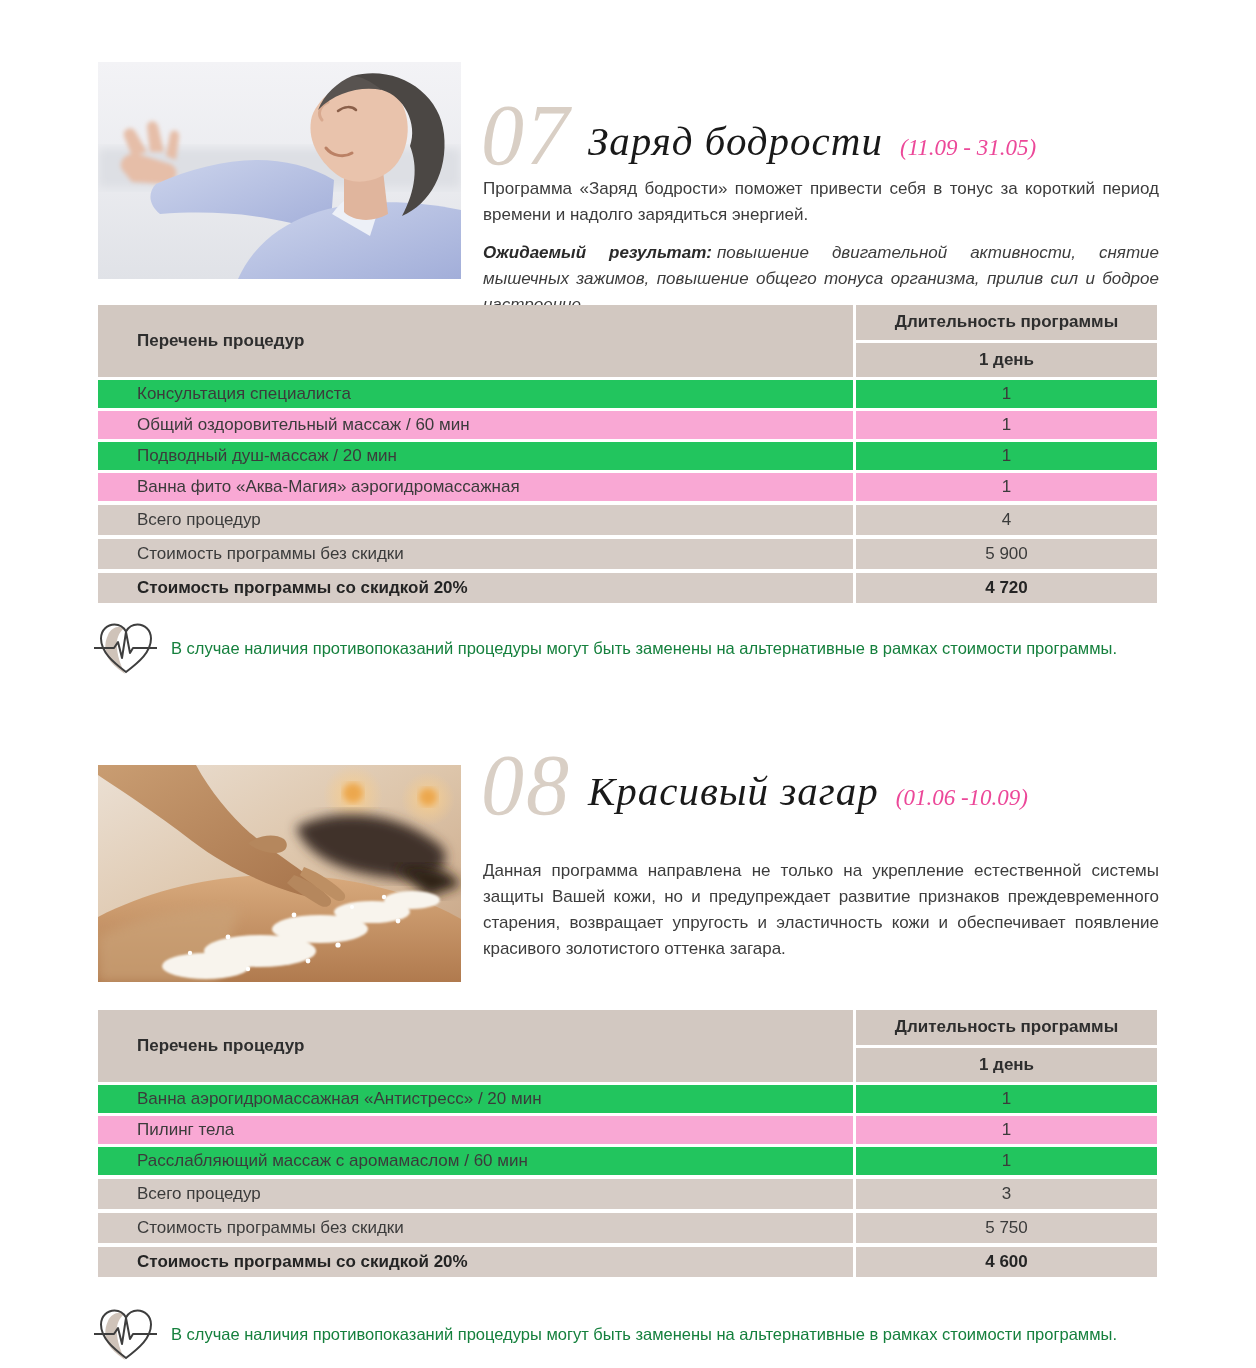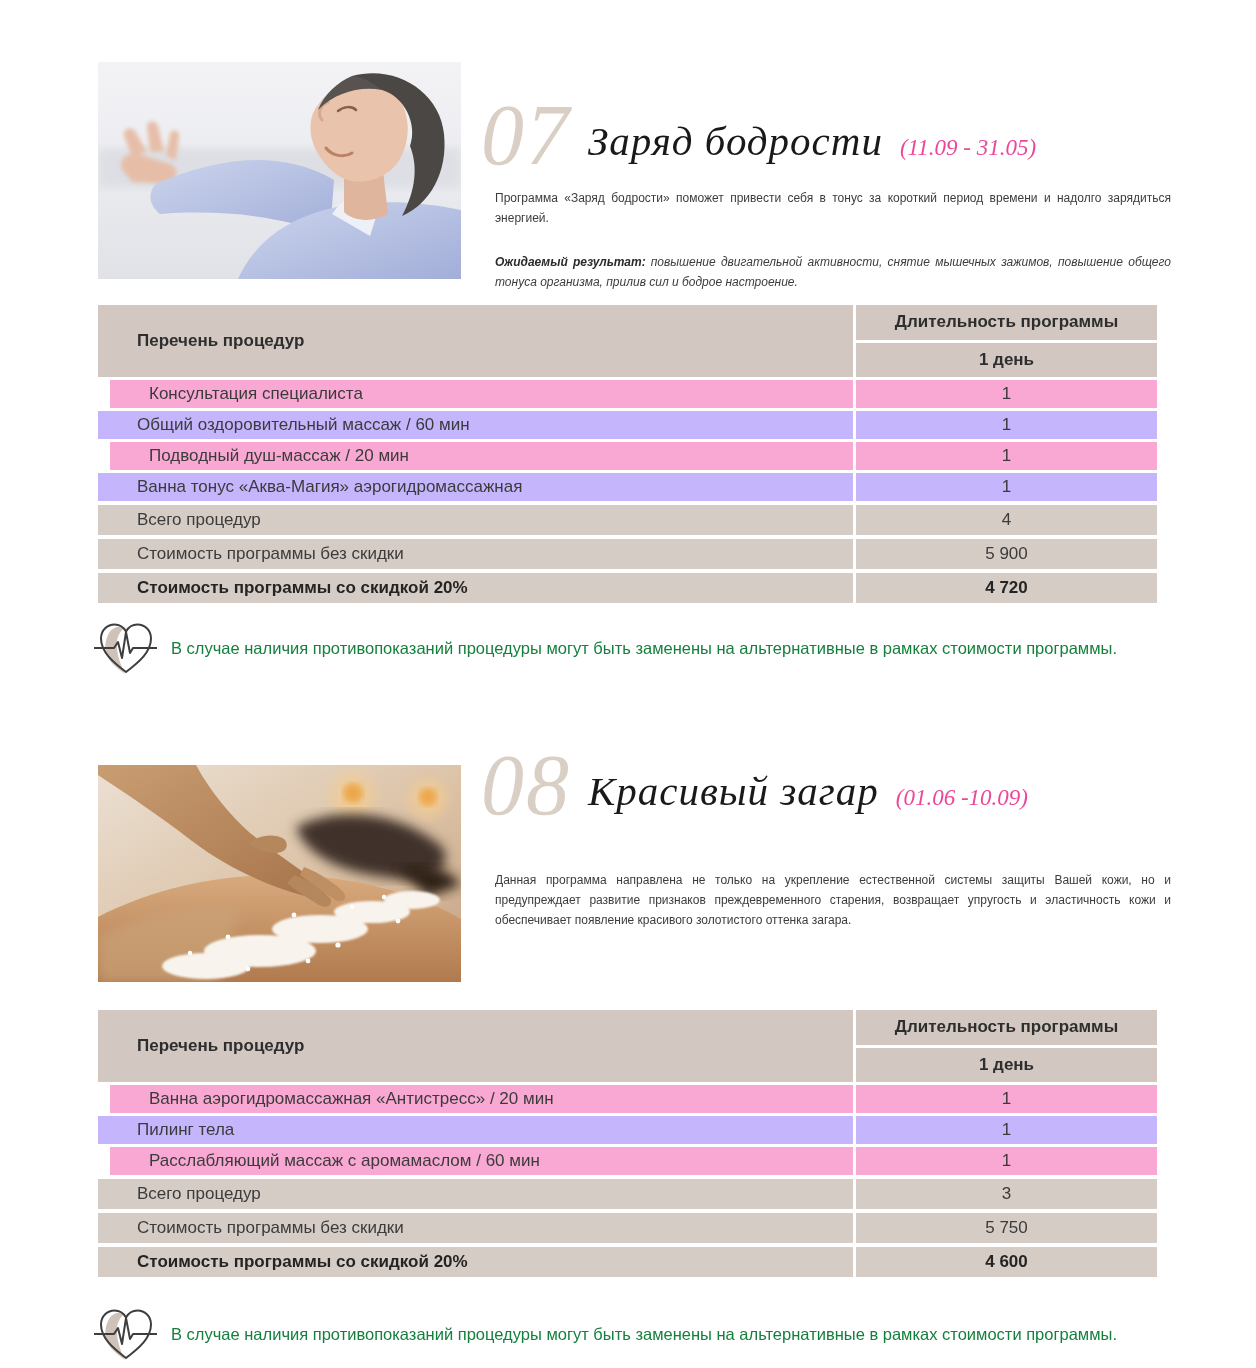--- a/index.html
+++ b/index.html
@@ -12,34 +12,34 @@
 
   
   .headline{position:absolute;left:481px;display:flex;align-items:baseline;gap:17px;white-space:nowrap;}
   .headline .num{font-family:"Liberation Serif", serif;font-style:italic;font-weight:400;
                  font-size:86px;line-height:0.9;color:#d9cfc5;position:relative;top:9px;letter-spacing:2px;}
   .headline .title{font-family:"Liberation Serif", serif;font-style:italic;font-weight:500;
                    font-size:41px;color:#191919;letter-spacing:1px;}
   .headline .dates{font-family:"Liberation Serif", serif;font-style:italic;font-size:23px;color:#ec4899;}
 
   
-  .para{position:absolute;left:483px;width:676px;margin:12px;font-size:12px;line-height:20px;
+  .para{position:absolute;left:483px;width:676px;margin:0;font-size:17px;line-height:26px;
         text-align:justify;color:#3c3c3c;}
   .para .lead{font-weight:700;color:#2a2a2a;margin-right:5px;}
 
   
   .spa-table{position:absolute;left:98px;width:1059px;font-size:17px;color:#3b3b3b;}
   .t-head{display:flex;background:#d2c8c1;height:72px;}
   .th-left{flex:1;display:flex;align-items:center;padding-left:39px;font-weight:700;color:#2e2e2e;}
   .th-right{width:301px;display:flex;flex-direction:column;border-left:3px solid #ffffff;}
   .th-top,.th-bottom{flex:1;display:flex;align-items:center;justify-content:center;font-weight:700;color:#2e2e2e;}
   .th-top{border-bottom:3px solid #ffffff;}
   .t-row{display:flex;height:28px;margin-top:3px;}
-  .t-row.light{background:#f9a8d4;margin-left:12px;}
-  .t-row.alt{background:#c4b5fd;gap:28px;}
+  .t-row.light{background:#22c55e;}
+  .t-row.alt{background:#f9a8d4;gap:28px;}
   .t-row.summary{background:#d6ccc6;height:30px;margin-top:4px;}
   .t-row.total-bold{font-weight:700;color:#242424;}
   .tc-label{flex:1;display:flex;align-items:center;padding-left:39px;}
   .tc-value{width:301px;border-left:3px solid #ffffff;display:flex;align-items:center;justify-content:center;}
 
   
   .note{position:absolute;left:94px;width:1064px;display:flex;align-items:center;gap:13px;}
   .note .note-text{font-size:16.5px;color:#15803d;line-height:1.25;}
   .note svg{flex:0 0 auto;display:block;}
 </style>
@@ -116,21 +116,21 @@
     </div>
     <div class="t-row alt">
       <div class="tc-label">Общий оздоровительный массаж / 60 мин</div>
       <div class="tc-value">1</div>
     </div>
     <div class="t-row light">
       <div class="tc-label">Подводный душ-массаж / 20 мин</div>
       <div class="tc-value">1</div>
     </div>
     <div class="t-row alt">
-      <div class="tc-label">Ванна тонус «Аква-Магия» аэрогидромассажная</div>
+      <div class="tc-label">Ванна фито «Аква-Магия» аэрогидромассажная</div>
       <div class="tc-value">1</div>
     </div>
     <div class="t-row summary">
       <div class="tc-label">Всего процедур</div>
       <div class="tc-value">4</div>
     </div>
     <div class="t-row summary">
       <div class="tc-label">Стоимость программы без скидки</div>
       <div class="tc-value">5 900</div>
     </div>

